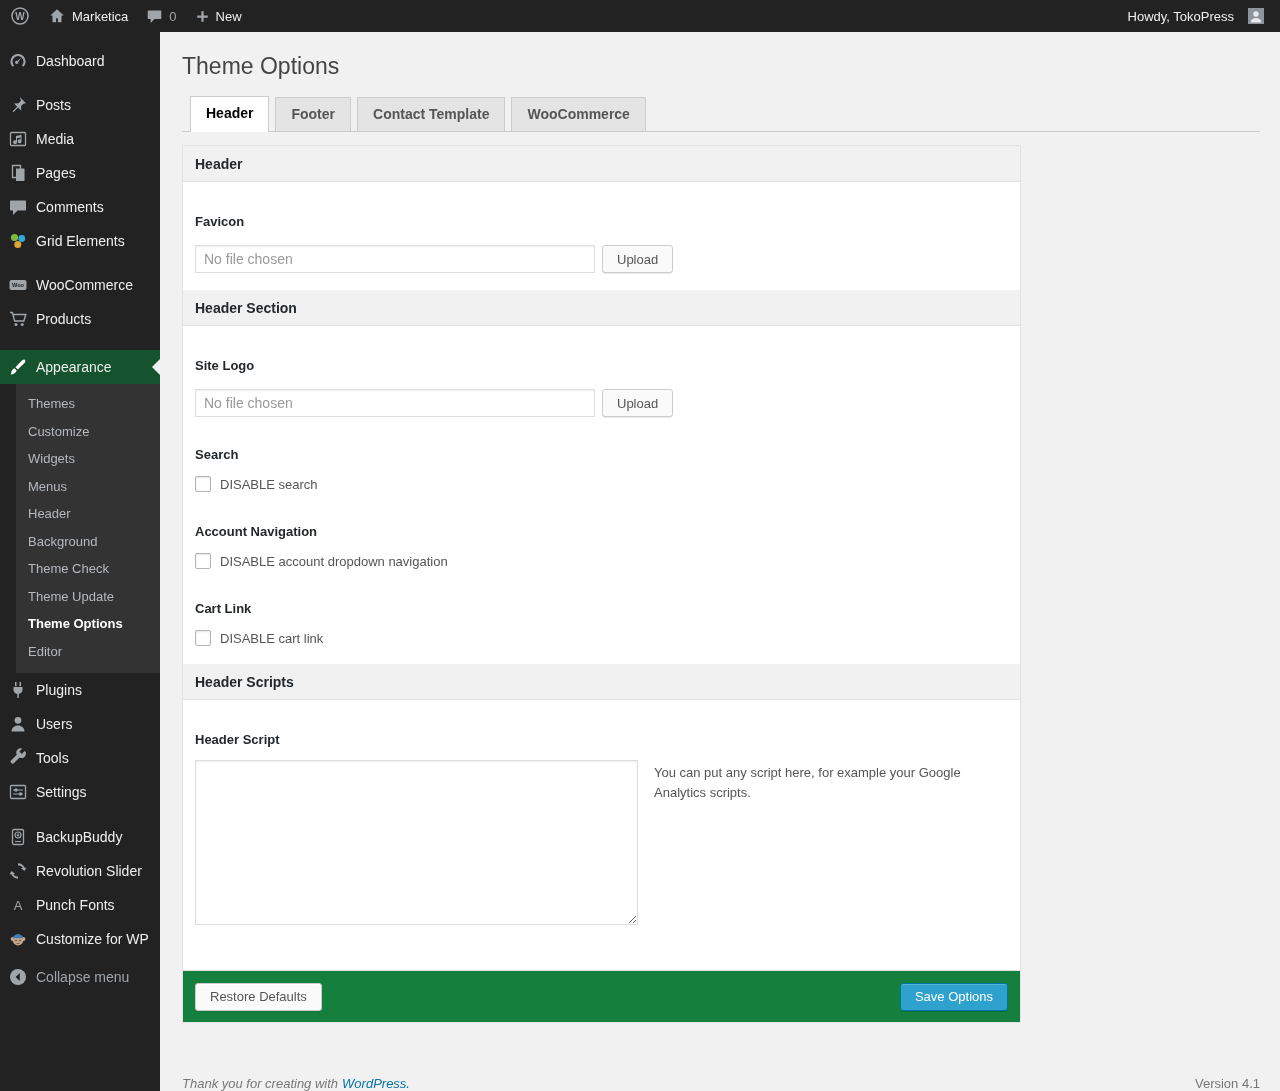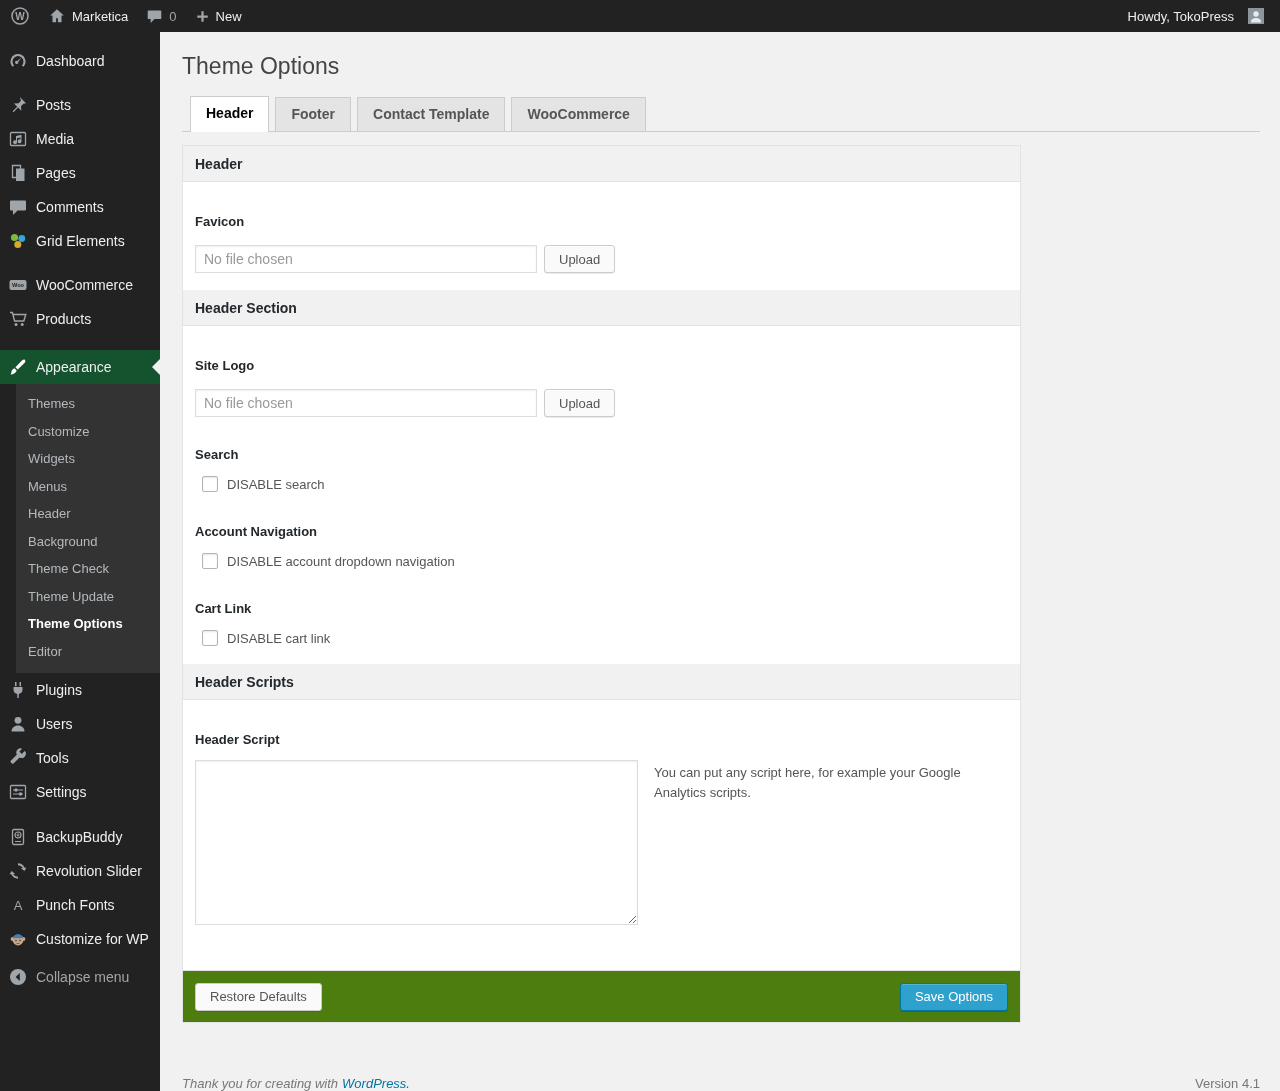--- a/index.html
+++ b/index.html
@@ -79,56 +79,56 @@
   .panel-header {
     background: #f1f1f1; border-bottom: 1px solid #e3e3e3; height: 36px;
     display: flex; align-items: center; padding: 0 12px;
     font-size: 14px; font-weight: bold; color: #23282d;
   }
   .panel-header + .panel-body { border-top: none; }
   .panel-body { padding: 0 12px; }
   .field-label { font-weight: bold; font-size: 13px; color: #23282d; padding-top: 32px; }
   .file-row { display: flex; align-items: center; margin-top: 16px; }
   .file-input {
-    width: 342px; height: 28px; border: 1px solid #ddd; background: #fff;
+    width: 400px; height: 28px; border: 1px solid #ddd; background: #fff;
     box-shadow: inset 0 1px 2px rgba(0,0,0,.07); padding: 0 8px;
     font-family: "Liberation Sans", sans-serif; font-size: 14px; color: #ec4899;
   }
   .file-input::placeholder { color: #999; opacity: 1; }
   .wp-button {
     height: 28px; padding: 0 14px; border: 1px solid #ccc; border-radius: 3px;
     background: #fafafa; color: #555; font-family: "Liberation Sans", sans-serif;
     font-size: 13px; cursor: pointer;
     box-shadow: inset 0 1px 0 #fff, 0 1px 0 rgba(0,0,0,.08);
   }
   .file-row .wp-button { margin-left: 7px; }
   .wp-button.primary {
     background: #2ea2cc; border-color: #0074a2; color: #fff;
     box-shadow: inset 0 1px 0 rgba(120,200,230,.5), 0 1px 0 rgba(0,0,0,.15);
   }
   .gap-30 { padding-top: 30px; }
-  .checkbox-row { display: flex; align-items: center; margin-top: 14px; color: #555; margin-left: 7px; }
+  .checkbox-row { display: flex; align-items: center; margin-top: 14px; color: #555; }
   .checkbox-row input[type="checkbox"] {
     appearance: none; -webkit-appearance: none; width: 16px; height: 16px;
     border: 1px solid #b4b4b4; border-radius: 2px; background: #fff;
     box-shadow: inset 0 1px 2px rgba(0,0,0,.1); margin-right: 9px; cursor: pointer; flex: none;
   }
   .gap-32 { padding-top: 32px; }
   .pad-bottom-18 { padding-bottom: 18px; }
   .pad-bottom-17 { padding-bottom: 17px; }
   .script-row { display: flex; align-items: flex-start; margin-top: 13px; padding-bottom: 45px; }
   .script-area {
     width: 443px; height: 165px; border: 1px solid #ddd; background: #fff;
     box-shadow: inset 0 1px 2px rgba(0,0,0,.07);
     font-family: "Liberation Sans", sans-serif; font-size: 13px; color: #32373c;
     padding: 6px; resize: both;
   }
   .script-help { margin-left: 16px; width: 310px; color: #555; line-height: 1.55; padding-top: 3px; }
   .panel-footer {
-    background: #4d7c0f; border-top: 1px solid #e3e3e3; padding: 12px;
+    background: #15803d; border-top: 1px solid #e3e3e3; padding: 12px;
     display: flex; align-items: center; justify-content: space-between; height: 52px;
   }
 
   
   .page-footer {
     width: 1078px; margin-top: 53px; display: flex; align-items: center; justify-content: space-between;
     color: #777; font-size: 13px; padding-bottom: 12px;
   }
   .thanks { font-style: italic; }
   .thanks a { color: #0074a2; text-decoration: none; cursor: pointer; }

